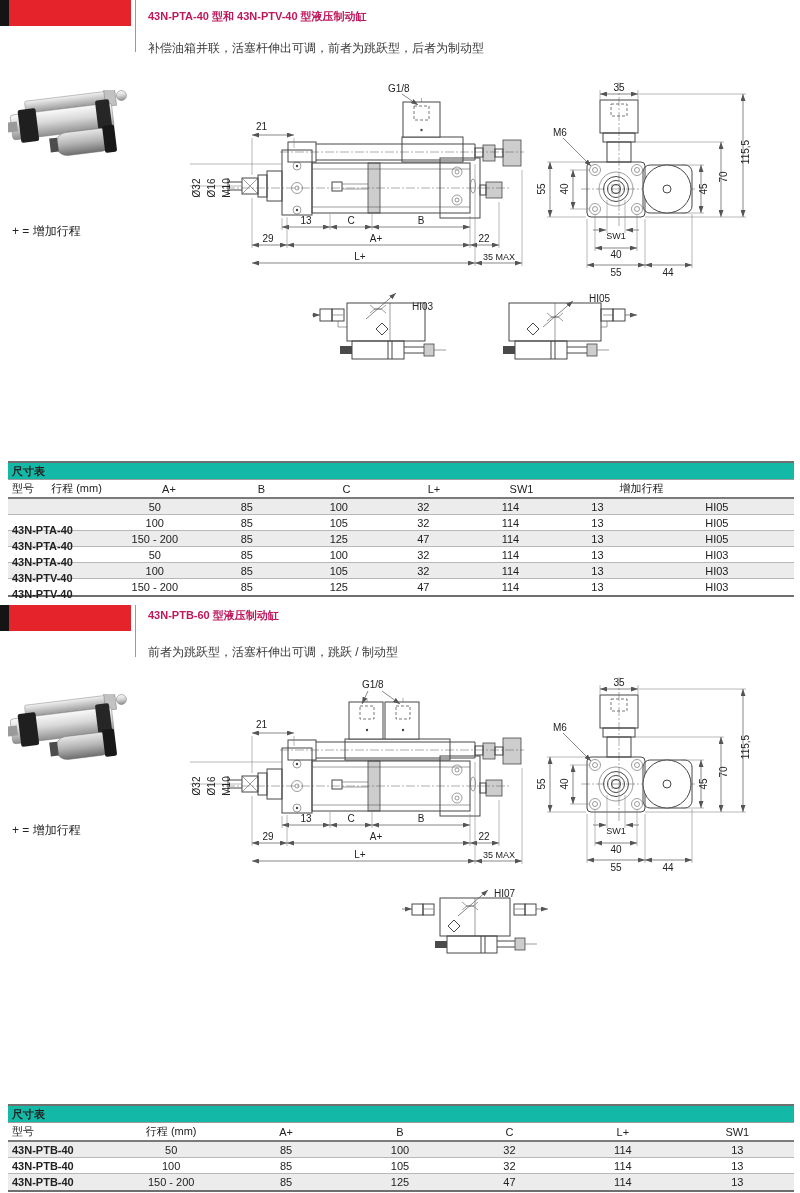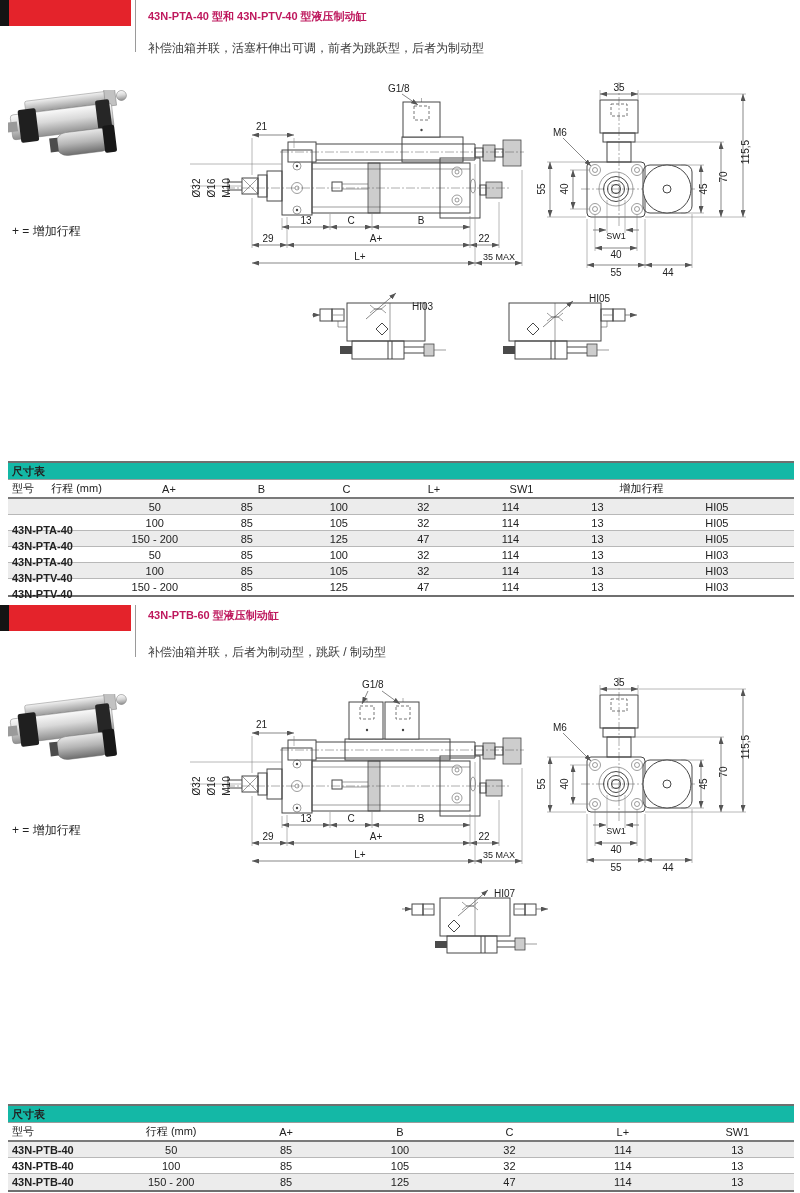--- a/index.html
+++ b/index.html
@@ -342,21 +342,21 @@
       <div class="cell t1c5">114</div>
       <div class="cell t1c6">13</div>
       <div class="cell t1c7">HI03</div>
     </div>
   </div>
 
   <div class="abs badge-black" style="left:0;top:605px;width:9px;height:26px"></div>
   <div class="abs badge-red" style="left:9px;top:605px;width:122px;height:26px"></div>
   <div class="abs vrule" style="left:135px;top:605px;height:52px"></div>
   <div class="abs sec-title" style="left:148px;top:608px">43N-PTB-60 型液压制动缸</div>
-  <div class="abs sec-sub" style="left:148px;top:644px">补偿油箱并联，后者为制动型，跳跃 / 制动型</div>
+  <div class="abs sec-sub" style="left:148px;top:644px">前者为跳跃型，活塞杆伸出可调，跳跃 / 制动型</div>
 
   <svg class="abs" style="left:8px;top:694px" width="125" height="84" viewBox="0 0 125 84">
     <g transform="rotate(-7 62 38)">
       <rect x="20" y="6" width="84" height="12" rx="2" fill="url(#gRod)" stroke="#8a8a8a" stroke-width=".5"></rect>
       <rect x="100" y="3" width="11" height="18" fill="#c2c2c2" stroke="#7d7d7d" stroke-width=".5"></rect>
       <circle cx="117" cy="12" r="5" fill="url(#gMetal)" stroke="#777" stroke-width=".5"></circle>
       <rect x="4" y="18" width="102" height="25" rx="3" fill="url(#gMetal)" stroke="#7a7a7a" stroke-width=".5"></rect>
       <rect x="0" y="25" width="10" height="10" fill="#9a9a9a"></rect>
       <rect x="12" y="14" width="18" height="33" rx="2" fill="#1f1f1f"></rect>
       <rect x="90" y="14" width="14" height="34" rx="2" fill="#262626"></rect>

